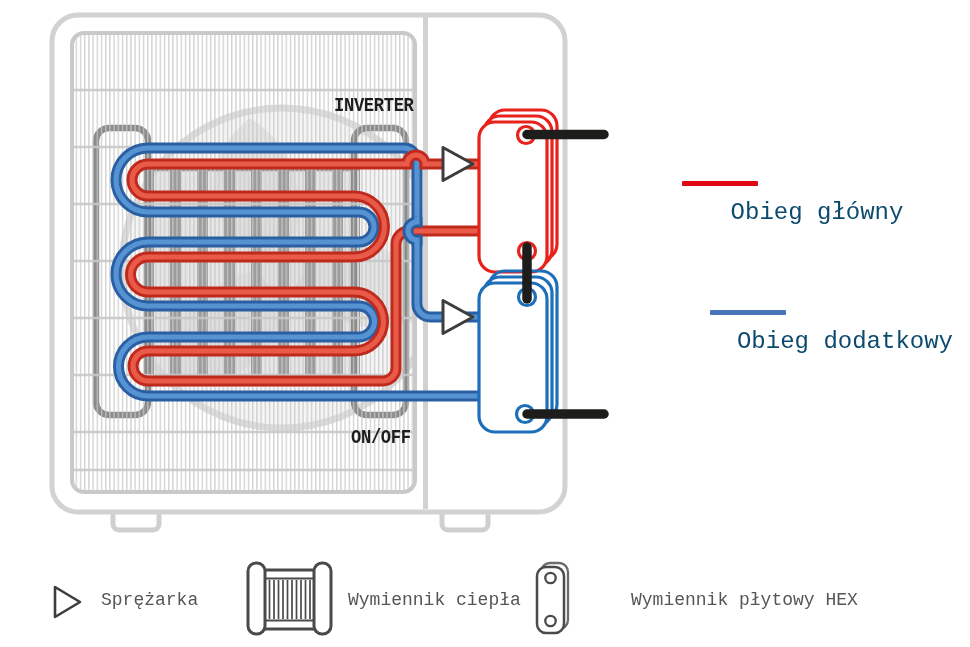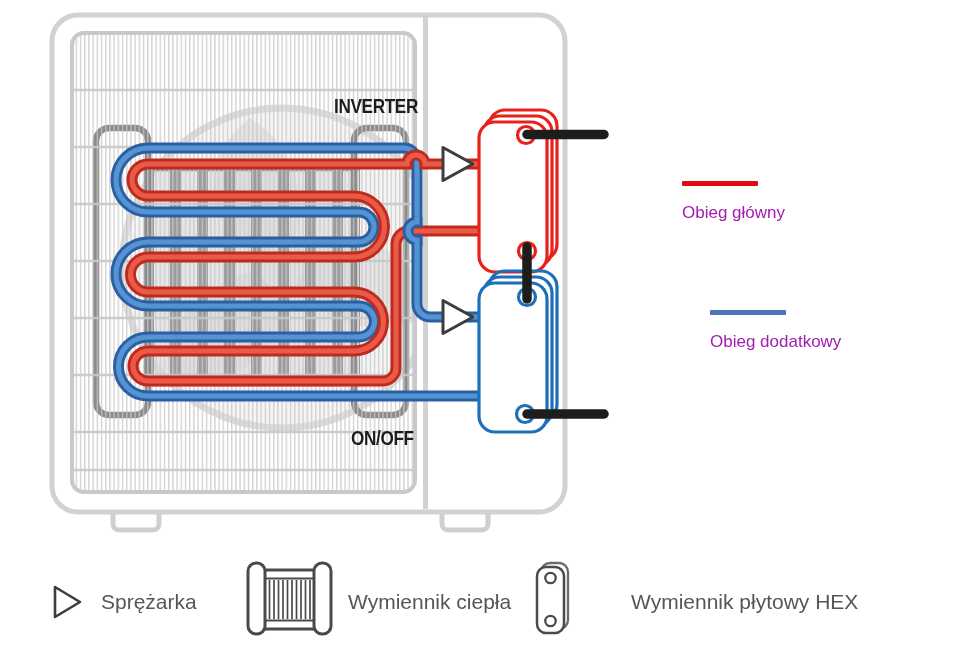--- a/index.html
+++ b/index.html
@@ -1,32 +1,33 @@
 <!DOCTYPE html>
 <html><head>
 <meta charset="utf-8">
 <style>
   html,body{margin:0;padding:0;background:#fff;}
   .stage{
     position:relative;width:970px;height:647px;background:#fff;overflow:hidden;
-    font-family:Liberation Sans, sans-serif;
+    font-family:Liberation Mono, monospace;
+    text-align:center;
   }
   .stage svg{position:absolute;left:0;top:0;}
   .diag-label{
     position:absolute;color:#1d1d1b;font-weight:700;font-size:19.5px;
     letter-spacing:-0.4px;transform:scaleX(0.88);transform-origin:left top;white-space:nowrap;
   }
   .lbl-inverter{left:334px;top:95px;}
   .lbl-onoff{left:351px;top:427px;}
   .legend-item{position:absolute;left:682px;width:270px;}
   .legend-item-1{top:181px;}
   .legend-item-2{top:310px;margin-left:28px;}
   .legend-swatch{width:76px;height:4.5px;border-radius:1px;}
-  .legend-text{margin-top:13px;color:#a21caf;font-size:17px;line-height:28.5px;}
-  .sym-label{position:absolute;top:590px;color:#565659;font-size:21px;white-space:nowrap;}
+  .legend-text{margin-top:13px;color:#0c4a6e;font-size:24px;line-height:28.5px;}
+  .sym-label{position:absolute;top:590px;color:#565659;font-size:18px;white-space:nowrap;}
   .sym-label-1{left:101px;}
   .sym-label-2{left:348px;}
   .sym-label-3{left:592px;margin-left:39px;}
 </style>
 </head>
 <body>
 
 <div class="stage">
 
   <svg width="970" height="647" viewBox="0 0 970 647">

